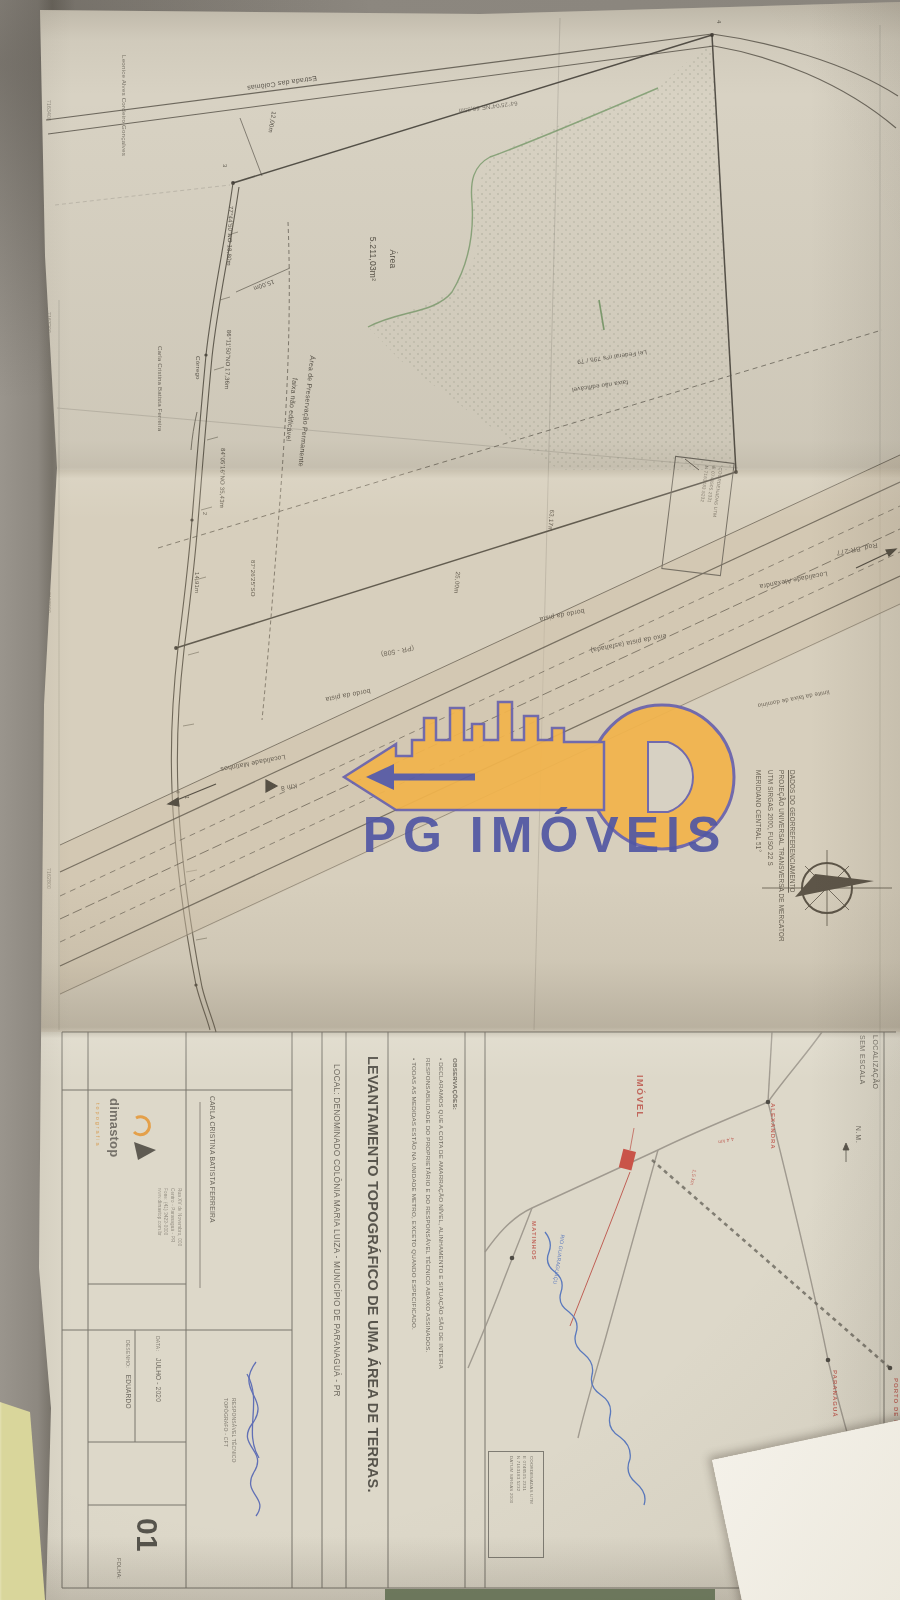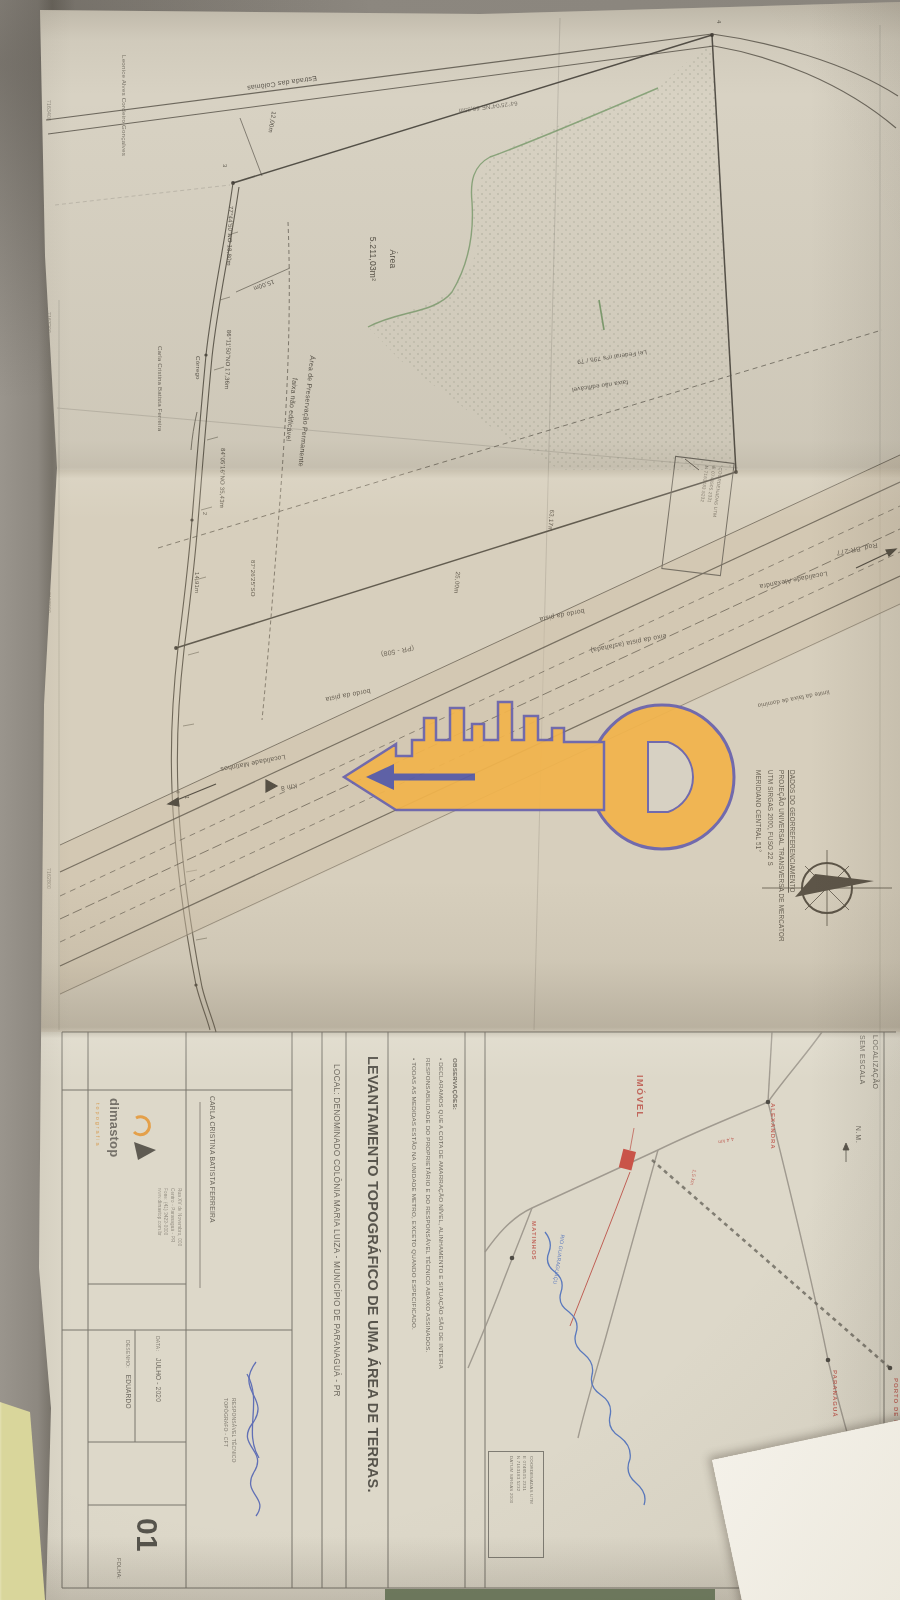--- a/index.html
+++ b/index.html
@@ -326,16 +326,17 @@
 
   <svg id="wm-key" width="900" height="1600" viewBox="0 0 900 1600" style="position:absolute;left:0;top:0;">
     <circle cx="662" cy="777" r="72" fill="#f2b44c" stroke="#6a63ac" stroke-width="3"></circle>
     <path fill="#f2b44c" stroke="#6a63ac" stroke-width="2.5" d="M344,777 L396,744 L396,756 L412,756 L412,740 L424,740 L424,718 L436,718 L436,740 L450,740 L450,708 L464,708 L464,740 L472,740 L472,724 L484,724 L484,740 L498,740 L498,702 L512,702 L512,740 L524,740 L524,716 L538,716 L538,740 L552,740 L552,728 L564,728 L564,742 L604,742 L604,810 L396,810 Z"></path>
     <path d="M648,742 L648,812 L668,812 A37,37 0 0 0 668,742 Z" fill="#d8d2c4" stroke="#6a63ac" stroke-width="2"></path>
     <g>
       <path d="M475,777 L392,777" stroke="#565aa6" stroke-width="7" fill="none"></path>
       <polygon points="366,777 394,764 394,790" fill="#565aa6"></polygon>
     </g>
   </svg>
+  <div id="wm-text">PG IMÓVEIS</div>
 
   <div id="green-sliver"></div>
   <div id="white-sheet"></div>
 </div>
 
 </body></html>

